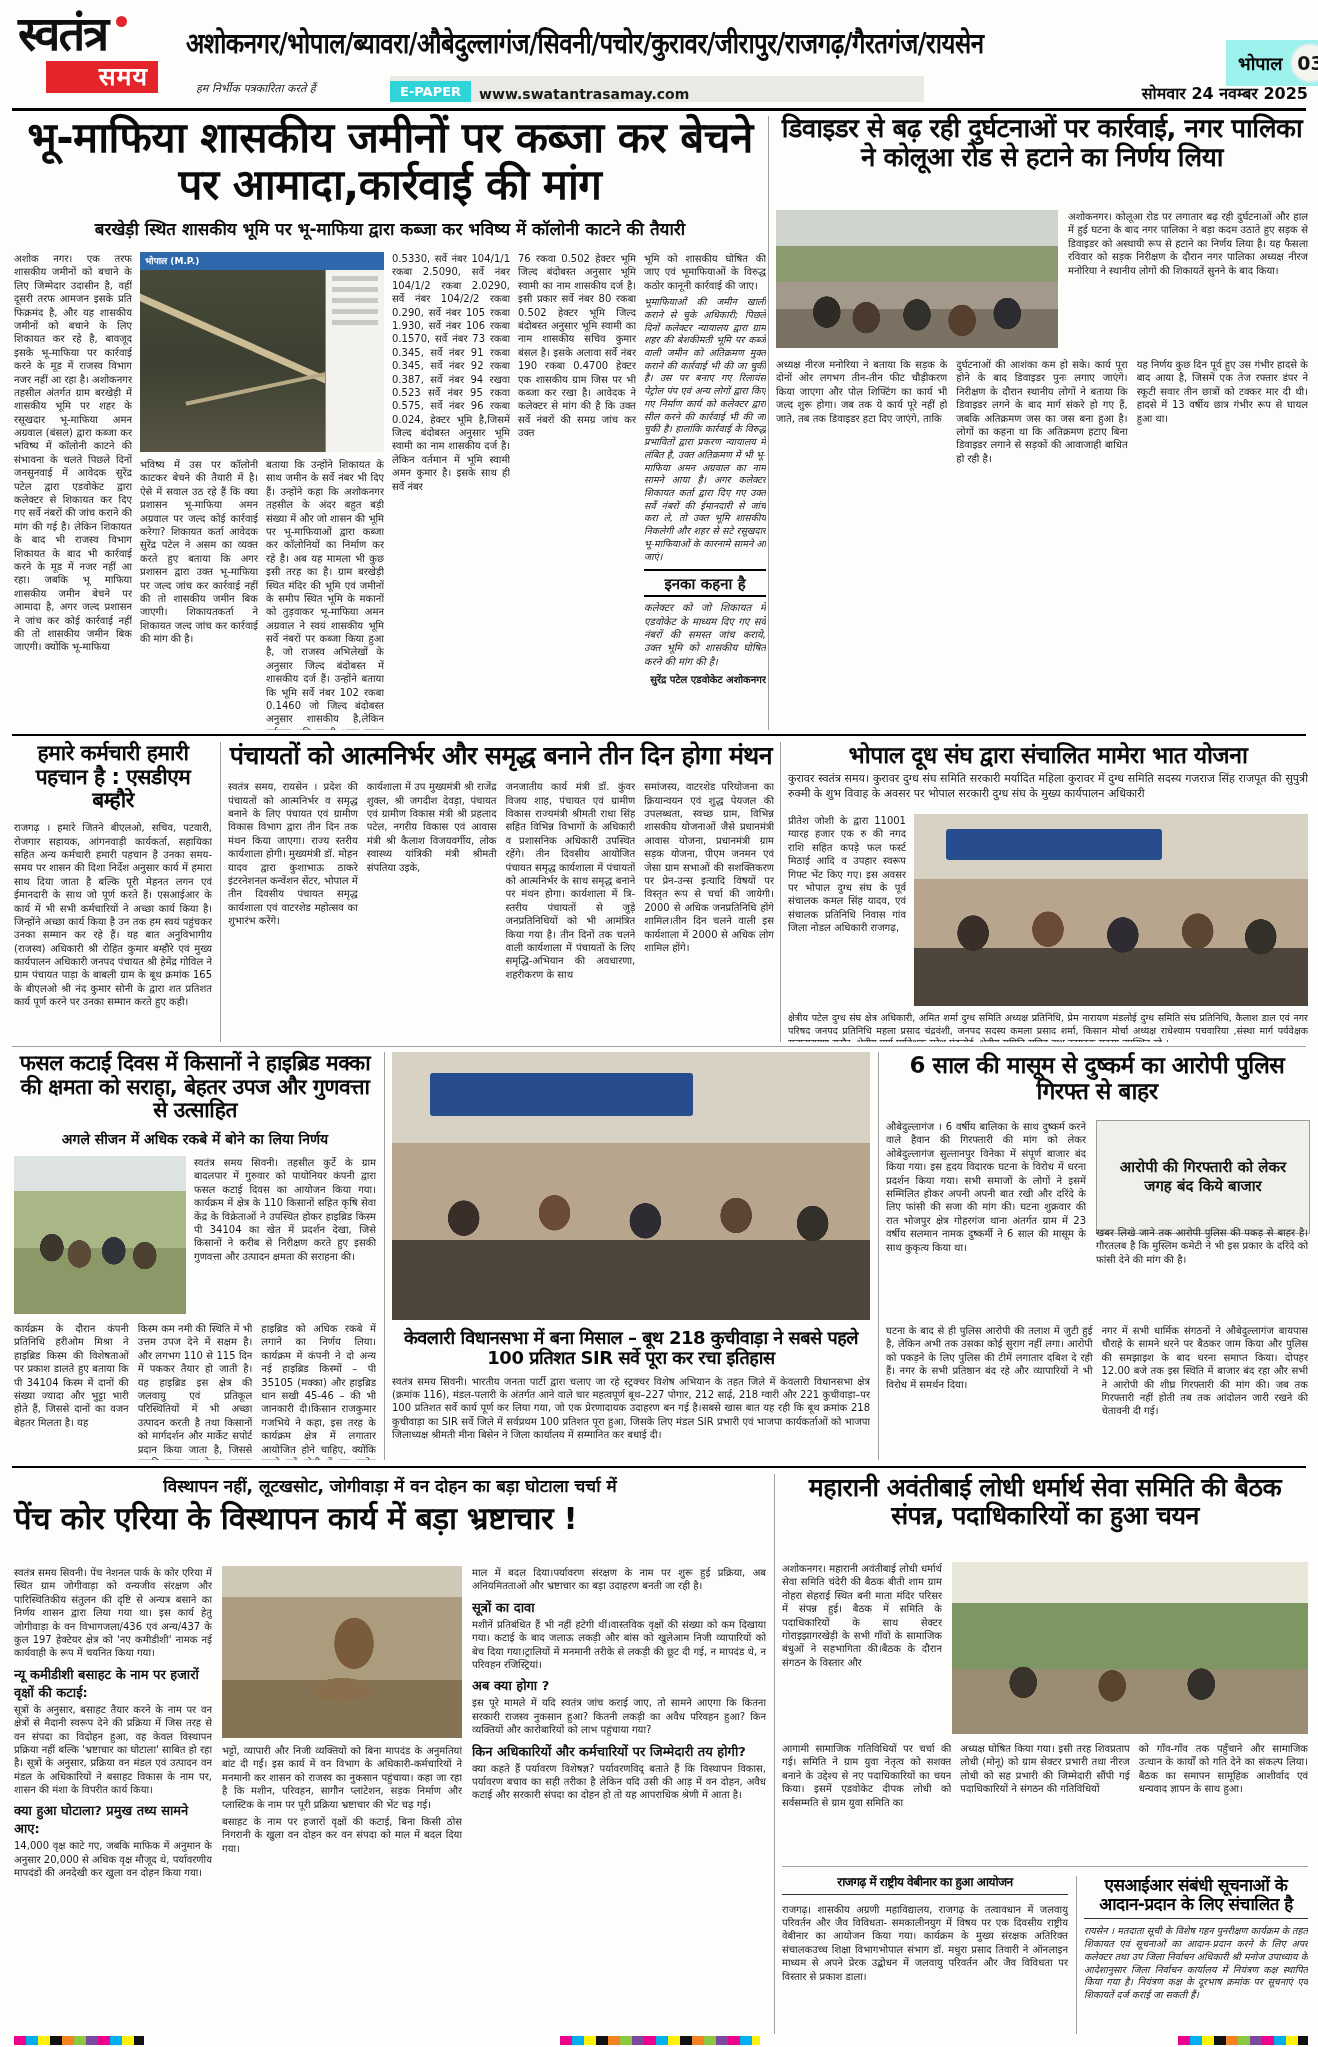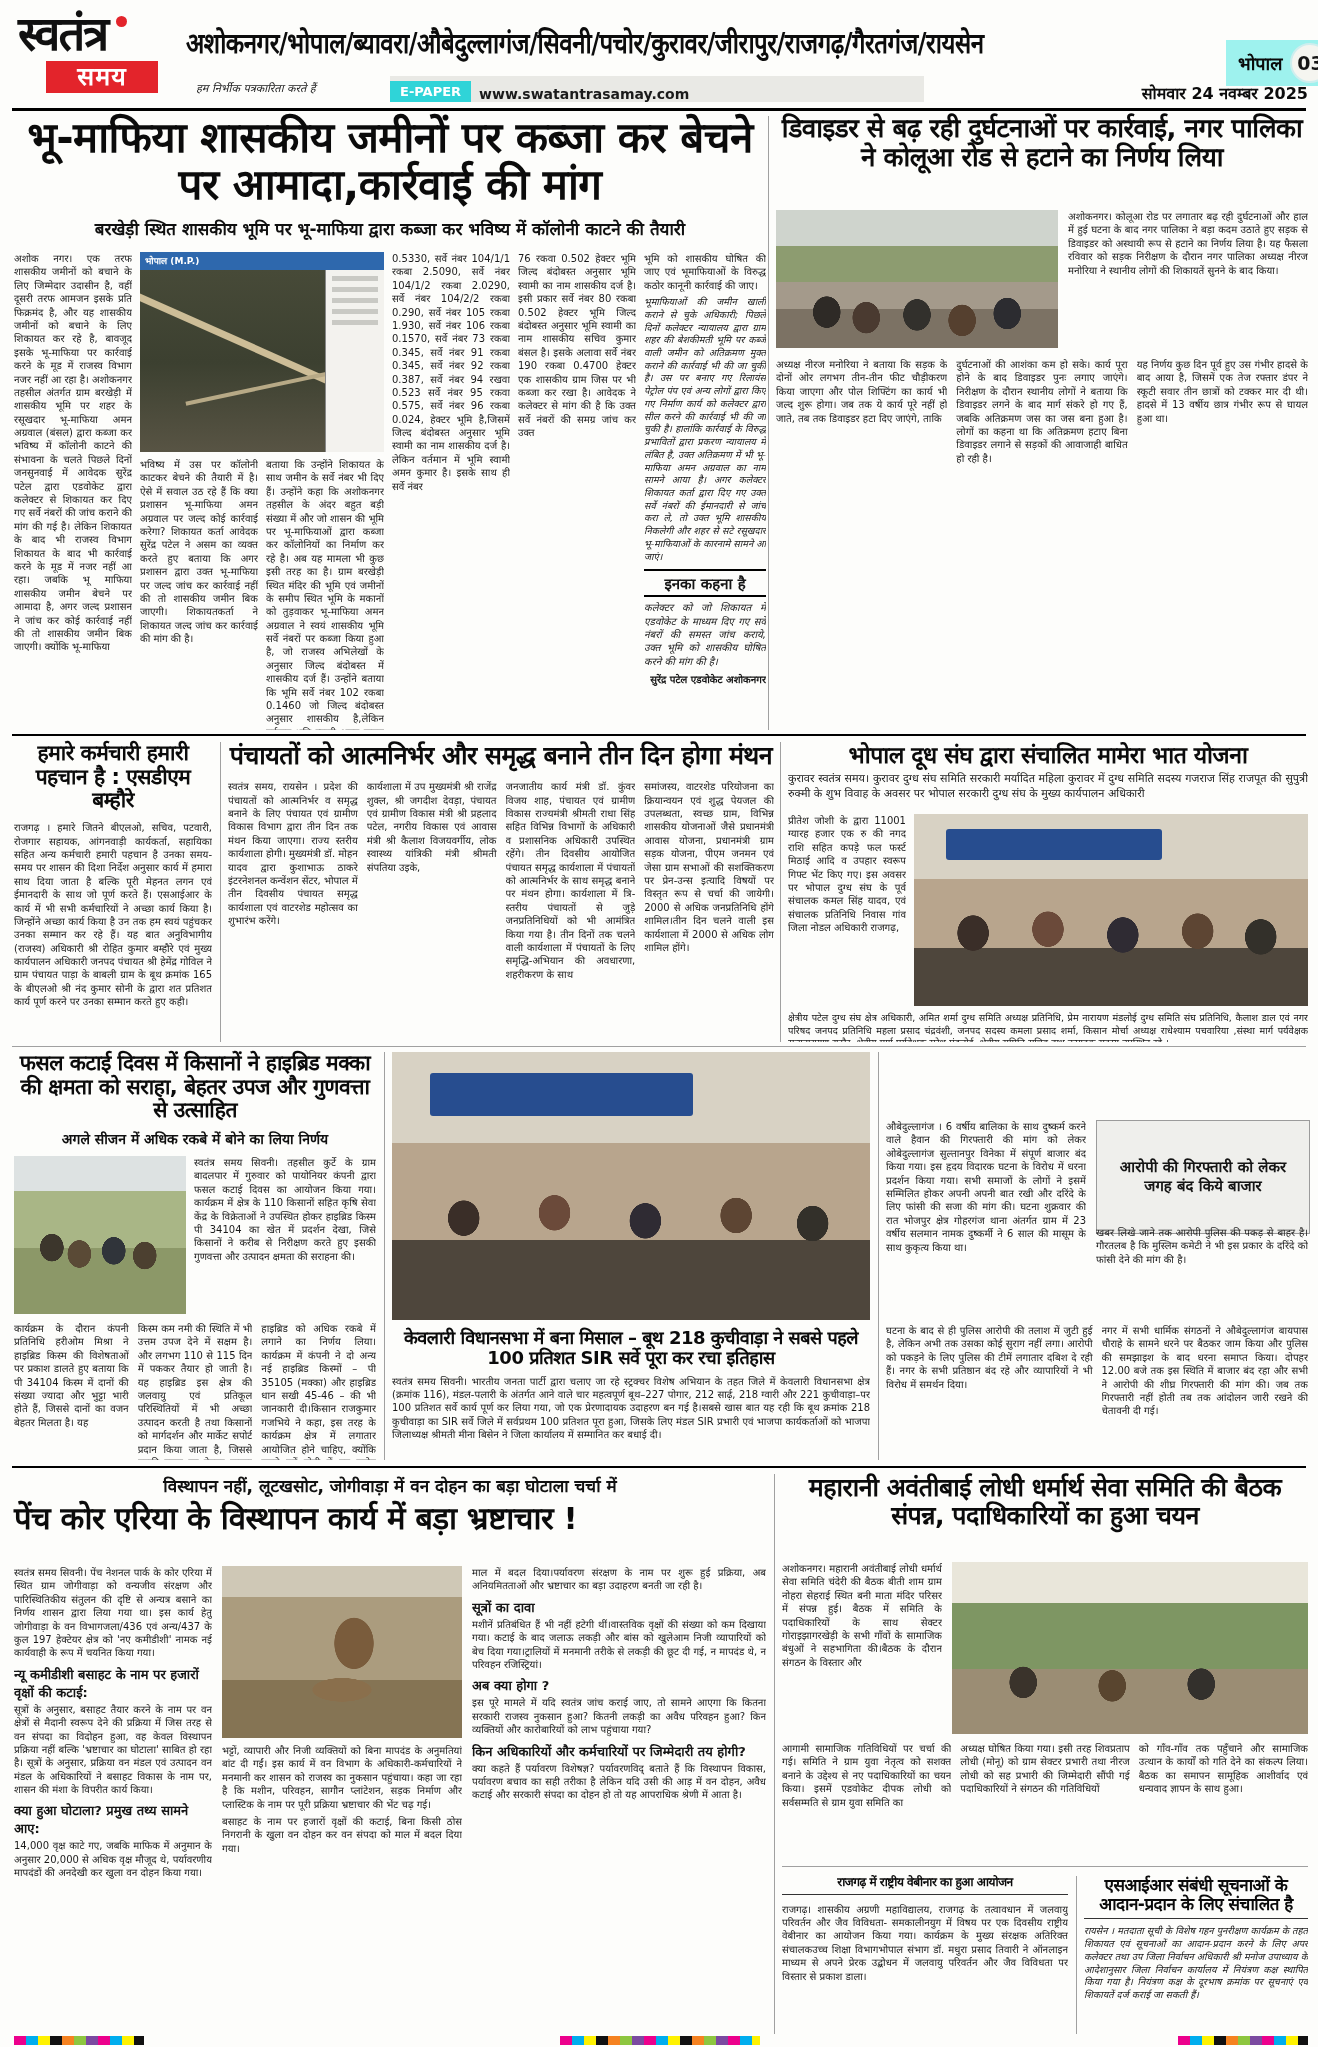--- a/index.html
+++ b/index.html
@@ -2,21 +2,21 @@
 <html lang="hi"><head>
 <meta charset="utf-8">
 <style>
   html,body{margin:0;padding:0;background:#777;}
   .page{position:relative;width:1318px;height:2047px;background:#fdfdfb;margin:0 auto;
         font-family:"DejaVu Sans",sans-serif;color:#151515;overflow:hidden;}
   .abs{position:absolute;}
   
   .brand-title{font-size:47px;font-weight:800;letter-spacing:-2px;color:#101010;line-height:1;}
   .brand-dot{position:absolute;width:11px;height:11px;border-radius:50%;background:#e3242b;}
-  .brand-sub{background:#e3242b;color:#fff;font-weight:800;font-size:25px;text-align:center;
+  .brand-sub{background:#e3242b;color:#fff;font-weight:800;font-size:25px;text-align:right;
              padding:1px 10px;line-height:1.2;letter-spacing:1px;}
   .tagline{font-size:11px;font-style:italic;color:#222;}
   .cities{font-size:24px;font-weight:800;letter-spacing:-0.5px;white-space:nowrap;color:#0c0c0c;transform:scaleY(1.18);transform-origin:top left;}
   .edition-badge{background:#9ef2ee;display:flex;align-items:center;gap:8px;padding:3px 6px 3px 12px;}
   .edition-name{font-weight:800;font-size:18px;color:#0a0a0a;}
   .edition-num{background:#f5f5f0;border:2px solid #cfeeee;border-radius:50%;width:36px;height:36px;
                display:flex;align-items:center;justify-content:center;font-weight:800;font-size:19px;}
   .subbar{background:#e9e9e5;display:flex;align-items:flex-end;height:26px;}
   .epaper{background:#2fd4d8;color:#fff;font-weight:800;font-size:13px;padding:3px 10px;margin-right:8px;}
   .website{font-size:14px;font-weight:600;color:#1b1b1b;}
@@ -201,20 +201,21 @@
     <div class="photo ph-indoor" style="left:0;top:0;width:478px;height:268px;">
       <div class="ph-banner"></div>
     </div>
     <div class="hl" style="font-size:18px;margin-top:276px;">केवलारी विधानसभा में बना मिसाल – बूथ 218 कुचीवाड़ा ने सबसे पहले 100 प्रतिशत SIR सर्वे पूरा कर रचा इतिहास</div>
     <div class="body" style="margin-top:6px;height:70px;">स्वतंत्र समय सिवनी। भारतीय जनता पार्टी द्वारा चलाए जा रहे स्ट्रक्चर विशेष अभियान के तहत जिले में केवलारी विधानसभा क्षेत्र (क्रमांक 116), मंडल-पलारी के अंतर्गत आने वाले चार महत्वपूर्ण बूथ–227 पोगार, 212 सार्ढ़, 218 ग्वारी और 221 कुचीवाड़ा–पर 100 प्रतिशत सर्वे कार्य पूर्ण कर लिया गया, जो एक प्रेरणादायक उदाहरण बन गई है।सबसे खास बात यह रही कि बूथ क्रमांक 218 कुचीवाड़ा का SIR सर्वे जिले में सर्वप्रथम 100 प्रतिशत पूरा हुआ, जिसके लिए मंडल SIR प्रभारी एवं भाजपा कार्यकर्ताओं को भाजपा जिलाध्यक्ष श्रीमती मीना बिसेन ने जिला कार्यालय में सम्मानित कर बधाई दी।</div>
   </section>
 
   <div class="abs vsep" style="left:878px;top:1052px;height:408px;"></div>
 
   <section class="abs" style="left:886px;top:1052px;width:422px;height:408px;">
+    <div class="hl" style="font-size:23px;">6 साल की मासूम से दुष्कर्म का आरोपी पुलिस गिरफ्त से बाहर</div>
     <div class="abs body" style="left:0;top:68px;width:200px;height:196px;">औबेदुल्लागंज । 6 वर्षीय बालिका के साथ दुष्कर्म करने वाले हैवान की गिरफ्तारी की मांग को लेकर ओबेदुल्लागंज सुल्तानपुर विनेका में संपूर्ण बाजार बंद किया गया। इस हृदय विदारक घटना के विरोध में धरना प्रदर्शन किया गया। सभी समाजों के लोगों ने इसमें सम्मिलित होकर अपनी अपनी बात रखी और दरिंदे के लिए फांसी की सजा की मांग की। घटना शुक्रवार की रात भोजपुर क्षेत्र गोहरगंज थाना अंतर्गत ग्राम में 23 वर्षीय सलमान नामक दुष्कर्मी ने 6 साल की मासूम के साथ कुकृत्य किया था।</div>
     <div class="abs graybox" style="left:210px;top:68px;width:196px;height:96px;">आरोपी की गिरफ्तारी को लेकर जगह बंद किये बाजार</div>
     <div class="abs body" style="left:210px;top:174px;width:212px;height:90px;">खबर लिखे जाने तक आरोपी पुलिस की पकड़ से बाहर है। गौरतलब है कि मुस्लिम कमेटी ने भी इस प्रकार के दरिंदे को फांसी देने की मांग की है।</div>
     <div class="abs colrow" style="left:0;top:272px;width:422px;height:136px;">
       <div class="col body">घटना के बाद से ही पुलिस आरोपी की तलाश में जुटी हुई है, लेकिन अभी तक उसका कोई सुराग नहीं लगा। आरोपी को पकड़ने के लिए पुलिस की टीमें लगातार दबिश दे रही हैं। नगर के सभी प्रतिष्ठान बंद रहे और व्यापारियों ने भी विरोध में समर्थन दिया।</div>
       <div class="col body">नगर में सभी धार्मिक संगठनों ने औबेदुल्लागंज बायपास चौराहे के सामने धरने पर बैठकर जाम किया और पुलिस की समझाइश के बाद धरना समाप्त किया। दोपहर 12.00 बजे तक इस स्थिति में बाजार बंद रहा और सभी ने आरोपी की शीघ्र गिरफ्तारी की मांग की। जब तक गिरफ्तारी नहीं होती तब तक आंदोलन जारी रखने की चेतावनी दी गई।</div>
     </div>
   </section>
 
   <div class="abs hrule" style="left:12px;top:1466px;width:1294px;height:2px;"></div>

